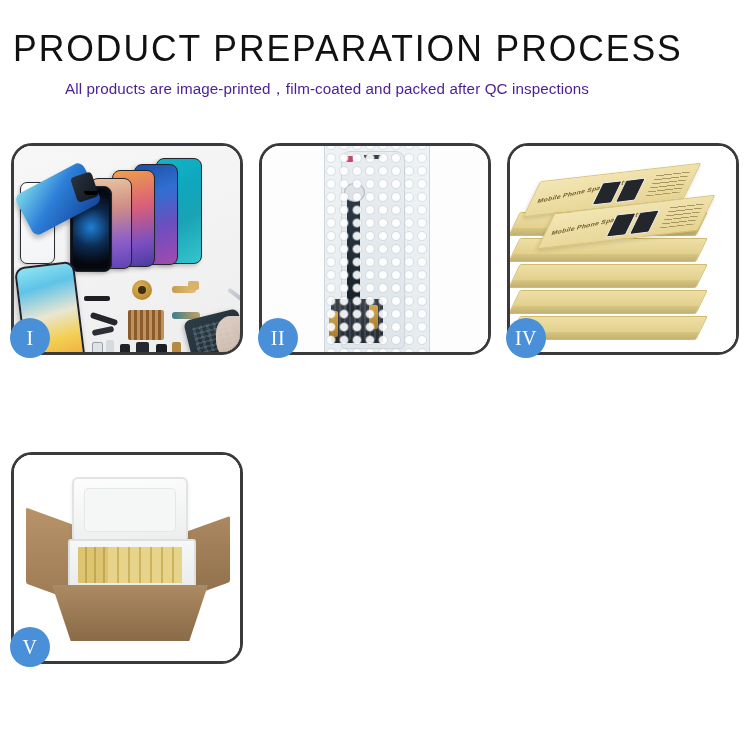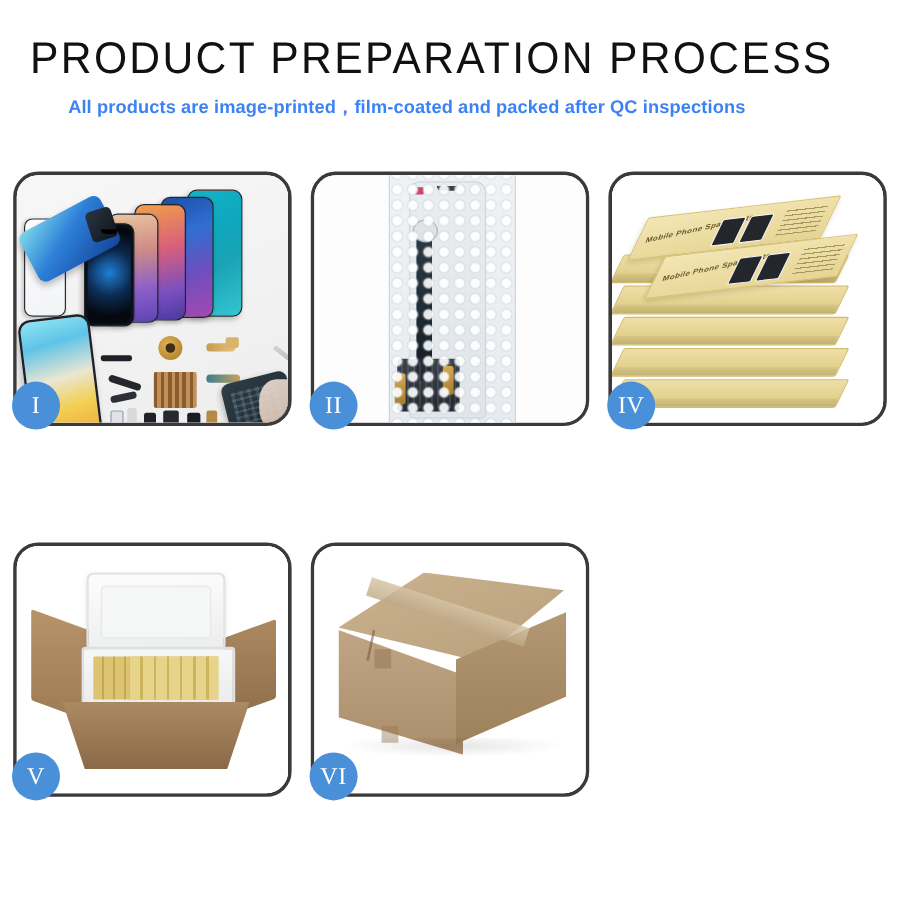--- a/index.html
+++ b/index.html
@@ -3,39 +3,39 @@
 <meta charset="utf-8">
 <style>
   html,body{margin:0;padding:0;}
   body{
     width:750px;height:750px;
     background:#ffffff;
     font-family:"Liberation Sans", sans-serif;
     overflow:hidden;
     position:relative;
   }
-  .page{width:654px;height:750px;position:relative;padding-left:12px;}
+  .page{width:654px;height:750px;position:relative;}
 
   
   .header{padding-top:30px;text-align:center;}
   .title{
     font-size:37px;
     font-weight:400;
     letter-spacing:2.0px;
     color:#111111;
     line-height:1.0;
     transform:scaleX(0.96);
     white-space:nowrap;
   }
   .subtitle{
     margin-top:12px;
     font-size:15.2px;
-    font-weight:700;
+    font-weight:400;
     letter-spacing:0.1px;
-    color:#3b82f6;
+    color:#4c1d95;
     white-space:nowrap;
   }
 
   
   .grid{
     position:absolute;
     left:11px;top:143px;
     width:728px;
     display:grid;
     grid-template-columns:232px 232px 232px;
@@ -461,29 +461,15 @@
         <div class="v-flapL"></div>
         <div class="v-flapR"></div>
         <div class="v-foamlid"></div>
         <div class="v-foambody"></div>
         <div class="v-yellowrow"></div>
         <div class="v-carttrap"></div>
       </div>
       <div class="badge">V</div>
     </div>
 
-    <div class="panel">
-      <div class="panel-inner">
-        <div class="p6bg"></div>
-        <div class="c6top"></div>
-        <div class="c6left"></div>
-        <div class="c6right"></div>
-        <div class="c6tape"></div>
-        <div class="c6seam"></div>
-        <div class="c6tab1"></div>
-        <div class="c6tab2"></div>
-        <div class="c6shadow"></div>
-      </div>
-      <div class="badge">VI</div>
-    </div>
 
   </div>
 </div>
 
 </body></html>

